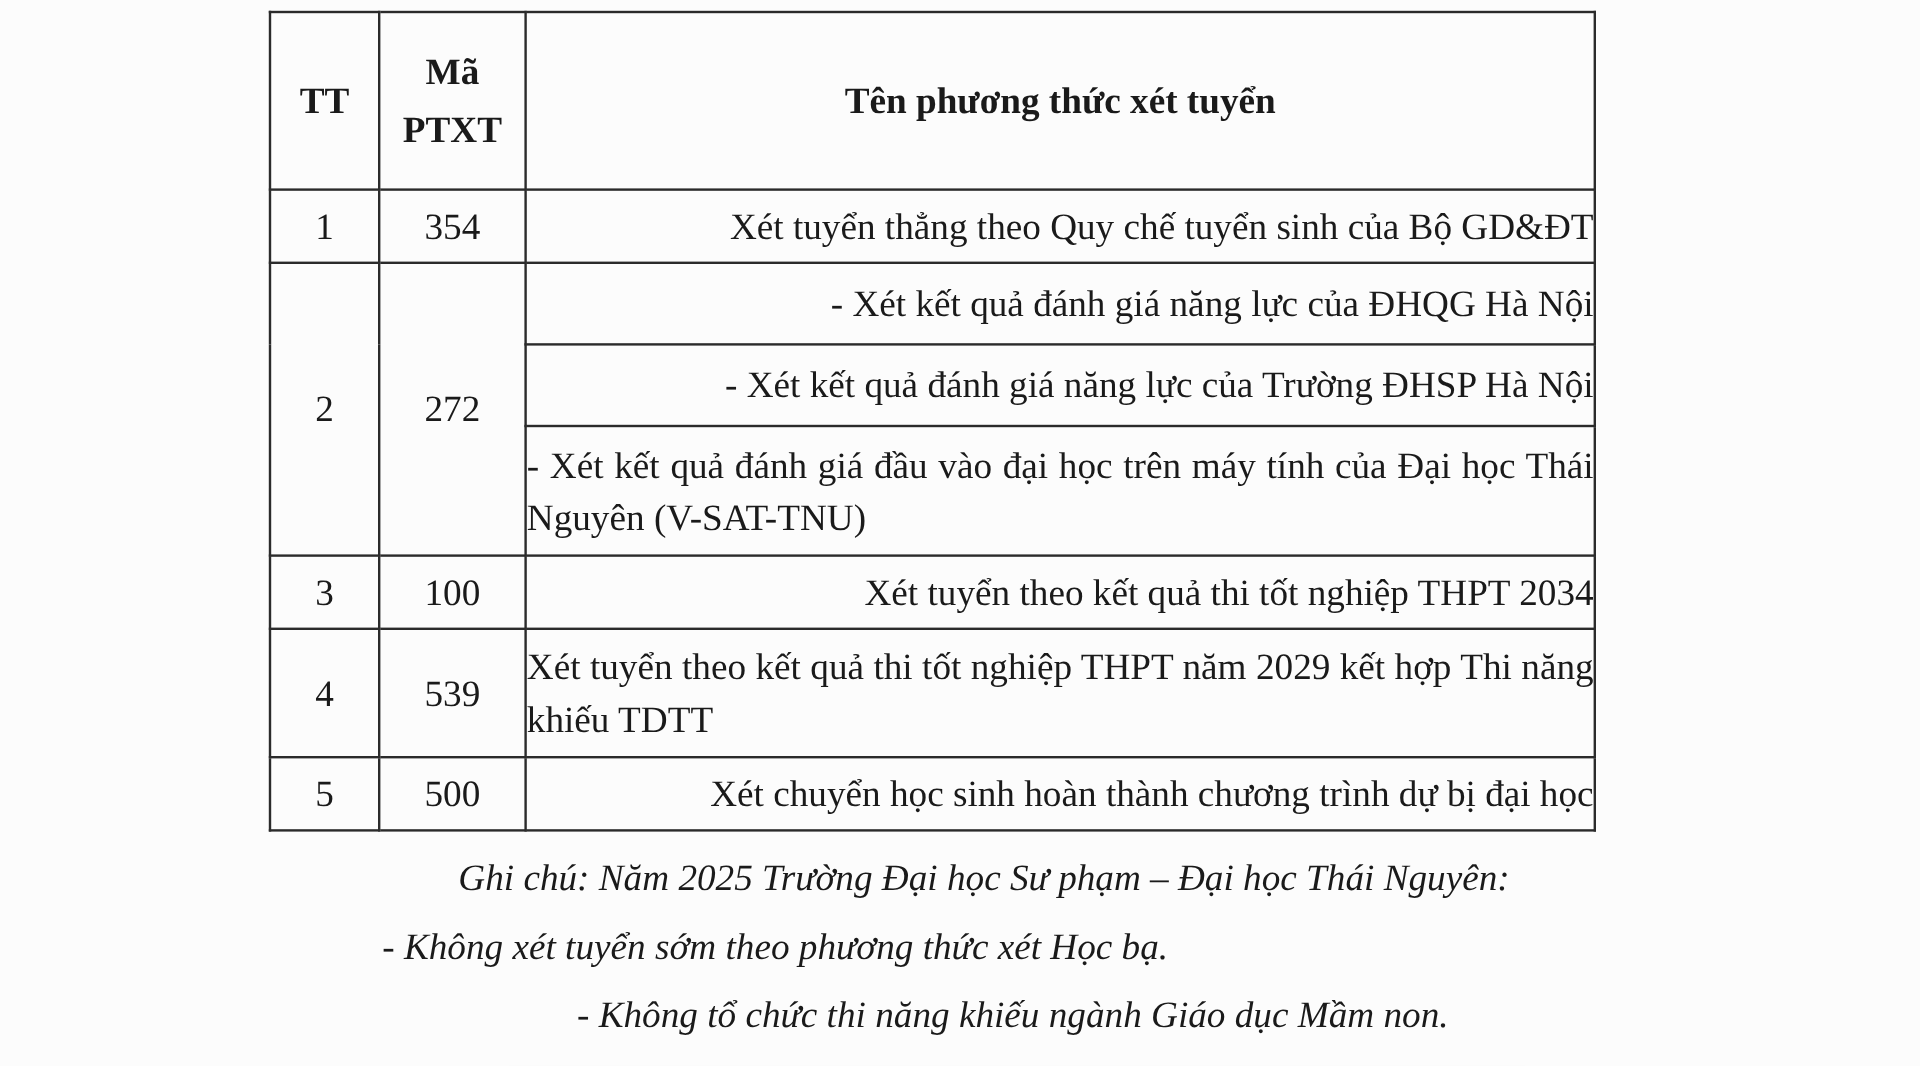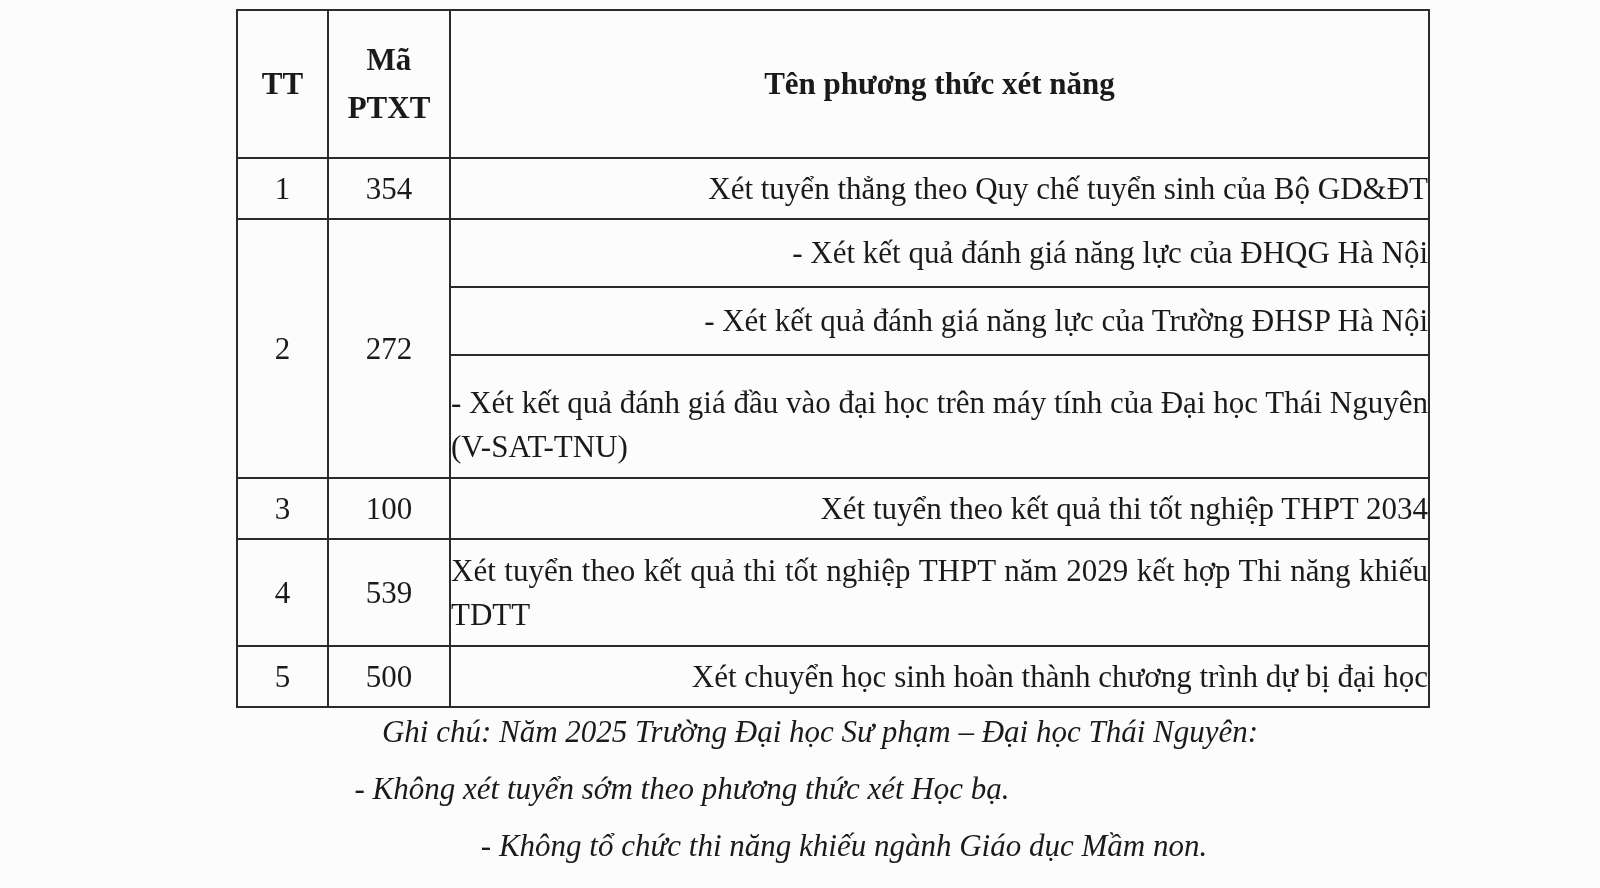--- a/index.html
+++ b/index.html
@@ -16,23 +16,23 @@
       color: #1a1a1a;
     }
     .page {
       position: absolute;
       left: 0; top: 0;
       width: 1600px; height: 888px;
       background: #fcfcfc;
     }
     table.methods {
       position: absolute;
-      left: 236px;
+      left: 224px;
       top: 9px;
-      width: 1194px;
+      width: 1106px;
       border-collapse: collapse;
       font-size: 31px;
     }
     table.methods td, table.methods th {
       border: 2px solid #2b2b2b;
       padding: 0;
     }
     .col-tt { width: 91px; }
     .col-ma { width: 122px; }
     th {
@@ -51,54 +51,54 @@
       text-align: right;
       padding: 0 14px 0 14px;
       vertical-align: middle;
       line-height: 44px;
     }
     td.desc.justify {
       text-align: justify;
     }
     tr.r-single td { height: 59px; }
     tr.r-sub td.desc { height: 66px; font-family: Liberation Serif, serif; }
-    tr.r-sub-tall td.desc { height: 104px; padding-top: 17px; }
+    tr.r-sub-tall td.desc { height: 104px; padding-top: 2px; }
     tr.r-double td { height: 105px; }
     .note {
       position: absolute;
       left: 0;
       width: 1640px;
       text-align: center;
       font-style: italic;
       font-size: 31px;
       color: #1a1a1a;
     }
     .note.line1 { top: 714px; }
-    .note.line2 { top: 771px; left: 0; width: 1292px; margin-left: 36px; }
+    .note.line2 { top: 771px; left: 0; width: 1292px; }
     .note.line3 { top: 828px; left: 0; width: 1688px; }
   </style>
 </head>
 <body>
 
 <div class="page">
 
   <table class="methods">
     <colgroup>
       <col class="col-tt">
       <col class="col-ma">
       <col>
     </colgroup>
     <thead>
       <tr>
         <th>TT</th>
         <th>
           <div>Mã</div>
           <div>PTXT</div>
         </th>
-        <th>Tên phương thức xét năng</th>
+        <th>Tên phương thức xét tuyển</th>
       </tr>
     </thead>
     <tbody>
       <tr class="r-single">
         <td class="num">1</td>
         <td class="num">354</td>
         <td class="desc">Xét tuyển thẳng theo Quy chế tuyển sinh của Bộ GD&amp;ĐT</td>
       </tr>
 
       <tr class="r-sub">

